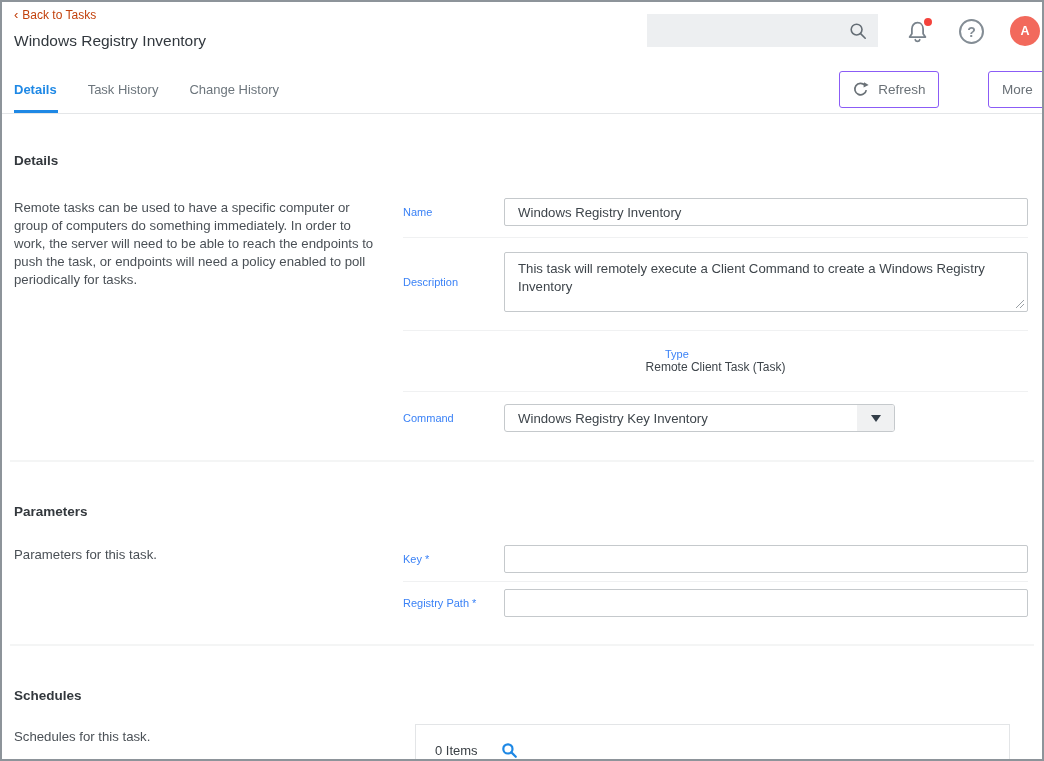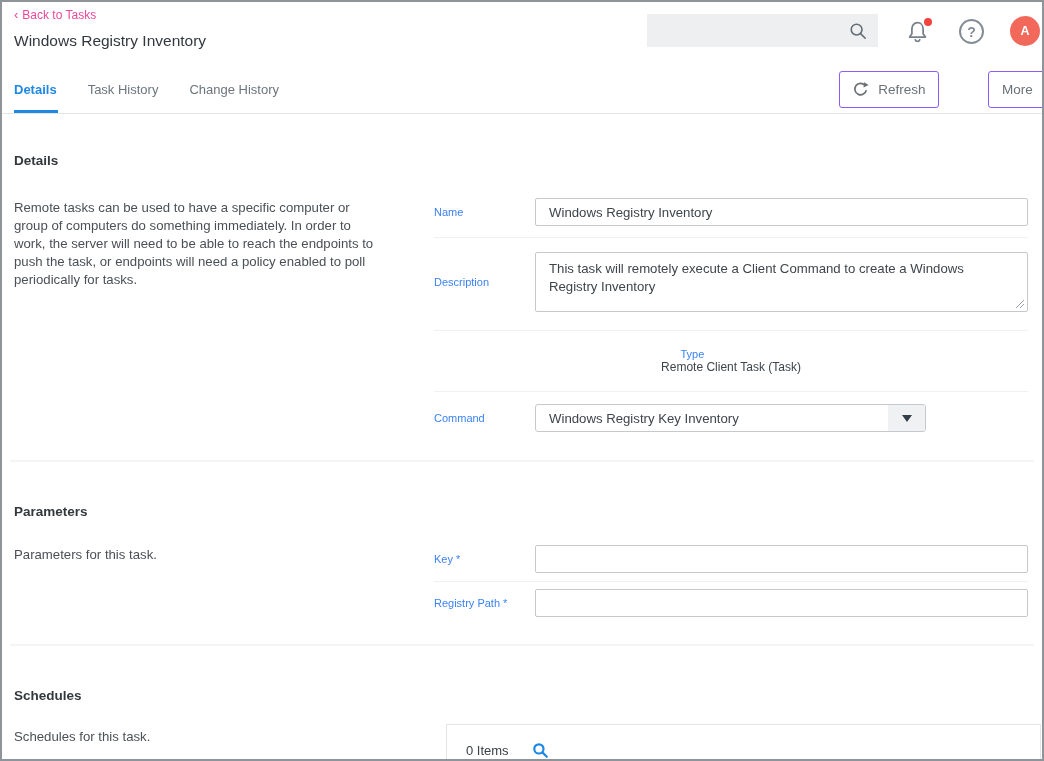--- a/index.html
+++ b/index.html
@@ -5,21 +5,21 @@
   * { box-sizing: border-box; }
   html,body { margin:0; padding:0; background:#fff; }
   .page {
     position:relative; width:1044px; height:761px; overflow:hidden;
     border:2px solid #8D949A; background:#fff;
     font-family:"Liberation Sans","DejaVu Sans",sans-serif;
   }
 
   
   .topbar { position:relative; height:64px; }
-  .back-link { position:absolute; left:12px; top:5px; font-size:12px; color:#ec4899; cursor:pointer; text-decoration:none; }
+  .back-link { position:absolute; left:12px; top:5px; font-size:12px; color:#c2410c; cursor:pointer; text-decoration:none; }
   .back-link .chev { margin-right:4px; font-size:13px; }
   .page-title { position:absolute; left:12px; top:30px; font-size:15.5px; font-weight:400; color:#32383E; margin:0; }
   .search-box { position:absolute; left:645px; top:12px; width:231px; height:33px; background:#EDEFF1; display:flex; align-items:center; }
   .search-box input { flex:1; min-width:0; border:none; background:transparent; outline:none; padding:0 6px 0 12px; font-size:13px; color:#3E454B; font-family:inherit; }
   .search-box svg { margin-right:11px; flex-shrink:0; }
   .bell-btn { position:absolute; left:902px; top:16px; width:30px; height:30px; cursor:pointer; }
   .bell-dot { position:absolute; right:0px; top:-2px; width:12px; height:12px; border-radius:50%; background:#F4433C; border:2px solid #fff; }
   .help-btn { position:absolute; left:957px; top:17px; width:25px; height:25px; border-radius:50%; border:2px solid #848D95; color:#848D95; display:flex; align-items:center; justify-content:center; font-size:14px; font-weight:700; cursor:pointer; }
   .avatar { position:absolute; left:1008px; top:14px; width:30px; height:30px; border-radius:50%; background:#F2695C; color:#fff; font-size:12.5px; font-weight:700; display:flex; align-items:center; justify-content:center; cursor:pointer; }
 
@@ -33,21 +33,21 @@
   .btn-refresh { left:837px; width:100px; }
   .btn-refresh svg { margin-right:9px; }
   .btn-more { left:986px; width:82px; }
   .caret-down { width:0; height:0; border-left:5px solid transparent; border-right:5px solid transparent; border-top:6px solid #6A7177; margin-left:13px; }
 
   
   .section { padding:0 14px 0 12px; }
   .sec-heading { margin:0; font-size:13.5px; font-weight:700; color:#33383D; }
   .mt-details { margin-top:39px; }
   .mt-other   { margin-top:42px; }
-  .columns { display:flex; align-items:flex-start;gap:31px; }
+  .columns { display:flex; align-items:flex-start; }
   .cols-details    { margin-top:23px; }
   .cols-parameters { margin-top:19px; }
   .cols-schedules  { margin-top:21px; }
   .left-col { width:389px; flex-shrink:0; padding-right:24px; }
   .left-col p { margin:8px 0 0; font-size:13.2px; line-height:18px; color:#4A5056; }
   .left-col p.tight { margin-top:4px; }
   .form-col { flex:1; min-width:0; }
 
   .frow { display:flex; align-items:center; border-bottom:1px solid #F0F1F2; }
   .frow.last { border-bottom:none; }

